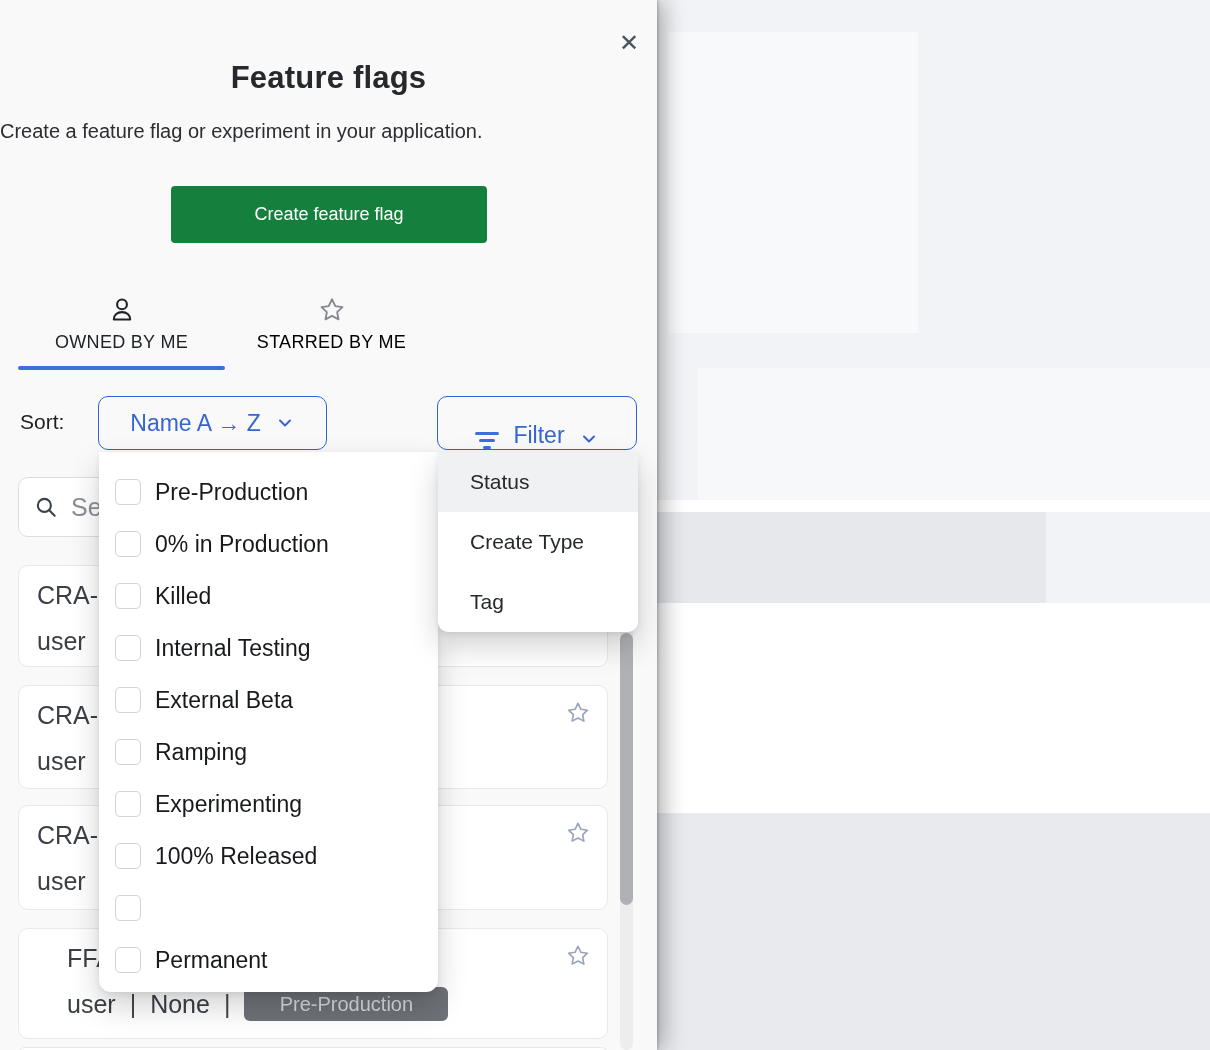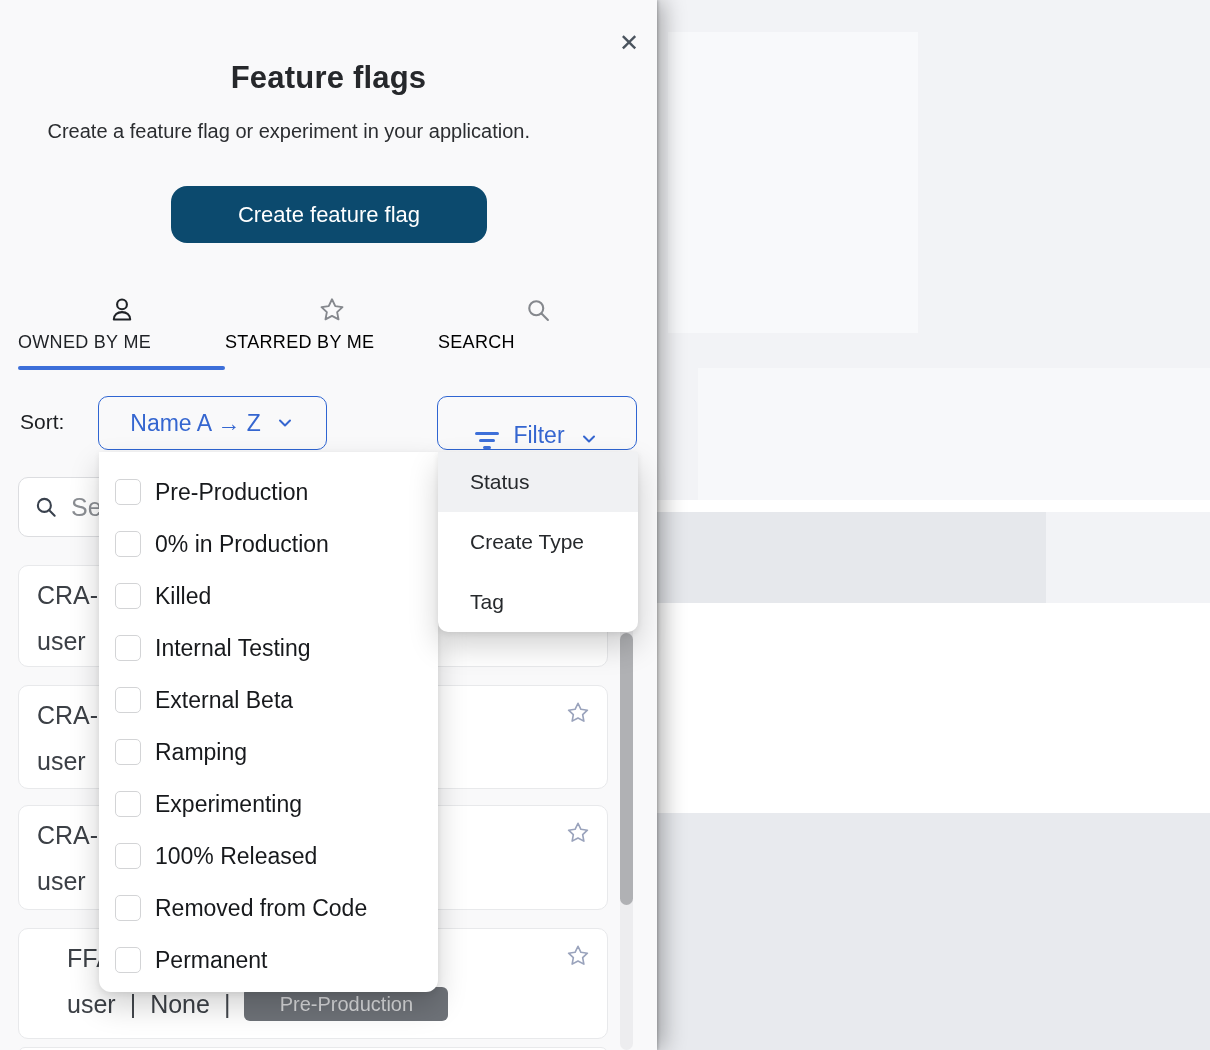--- a/index.html
+++ b/index.html
@@ -18,29 +18,29 @@
 
   
   #panel { position:absolute; left:0; top:0; width:657px; height:1050px;
     background:#f9f9fa; box-shadow:6px 0 22px rgba(0,0,0,.32), 1px 0 3px rgba(0,0,0,.22); }
 
   #close-btn { position:absolute; left:614px; top:28px; width:30px; height:30px;
     font-size:24px; line-height:30px; text-align:center; color:#4b545e; cursor:pointer; }
 
   #title { position:absolute; left:0; top:60px; width:657px; text-align:center;
     font-size:31px; font-weight:700; color:#26282b; letter-spacing:.2px; }
-  #subtitle { position:absolute; left:0; top:120px; width:530px; text-align:right;
+  #subtitle { position:absolute; left:0; top:120px; width:530px; text-align:left;
     font-size:20px; color:#2b2d30; }
 
   #create-btn { position:absolute; left:171px; top:186px; width:316px; height:57px;
-    background:#0c4a6e; border:none; border-radius:16px; color:#ffffff; font-size:22px;
+    background:#15803d; border:none; border-radius:4px; color:#ffffff; font-size:18px;
     font-family:inherit; cursor:pointer; }
 
   
-  .tab { position:absolute; top:296px; height:74px; cursor:pointer; }
+  .tab { position:absolute; top:296px; height:74px; text-align:center; cursor:pointer; }
   #tab-owned   { left:18px;  width:207px; }
   #tab-starred { left:225px; width:213px; }
   #tab-search  { left:438px; width:200px; }
   .tab .t-icon { display:block; height:30px; margin-bottom:6px; }
   .tab .t-label { font-size:18px; letter-spacing:.3px; color:#000000; }
   .tab.active .t-label { color:#1f2226; }
   #tab-underline { position:absolute; left:18px; top:366px; width:207px; height:4px;
     background:#3d6fd9; border-radius:2px; }
 
   
@@ -136,29 +136,20 @@
     <span class="t-label">OWNED BY ME</span>
   </div>
   <div class="tab" id="tab-starred">
     <span class="t-icon">
       <svg width="28" height="28" viewBox="0 0 24 24" style="margin:0 auto">
         <path d="M12 2.8l2.8 5.9 6.2.8-4.6 4.3 1.2 6.2L12 17l-5.6 3 1.2-6.2L3 9.5l6.2-.8z" fill="none" stroke="#85888d" stroke-width="1.6" stroke-linejoin="round"></path>
       </svg>
     </span>
     <span class="t-label">STARRED BY ME</span>
   </div>
-  <div class="tab" id="tab-search">
-    <span class="t-icon">
-      <svg width="28" height="28" viewBox="0 0 24 24" style="margin:0 auto">
-        <circle cx="10.5" cy="10.5" r="6" fill="none" stroke="#85888d" stroke-width="1.8"></circle>
-        <line x1="15" y1="15" x2="20.5" y2="20.5" stroke="#85888d" stroke-width="1.8" stroke-linecap="round"></line>
-      </svg>
-    </span>
-    <span class="t-label">SEARCH</span>
-  </div>
   <div id="tab-underline"></div>
 
   <div id="sort-label">Sort:</div>
 
   <div class="pill-btn" id="sort-btn">
     <span>Name A → Z</span>
     <span>
       <svg width="20" height="20" viewBox="0 0 20 20">
           <polyline points="5,7.5 10,12.5 15,7.5" fill="none" stroke="#3566d0" stroke-width="2" stroke-linecap="round" stroke-linejoin="round"></polyline>
         </svg>
@@ -274,21 +265,20 @@
     <div class="opt-row">
       <span class="cbx"></span>
       <span class="opt-label">Experimenting</span>
       </div>
     <div class="opt-row">
       <span class="cbx"></span>
       <span class="opt-label">100% Released</span>
       </div>
     <div class="opt-row">
       <span class="cbx"></span>
-      <span class="opt-label">Removed from Code</span>
       </div>
     <div class="opt-row">
       <span class="cbx"></span>
       <span class="opt-label">Permanent</span>
       </div>
   </div>
 
   <div id="filter-menu">
     <div class="fm-item hl">Status</div>
     <div class="fm-item">Create Type</div>

